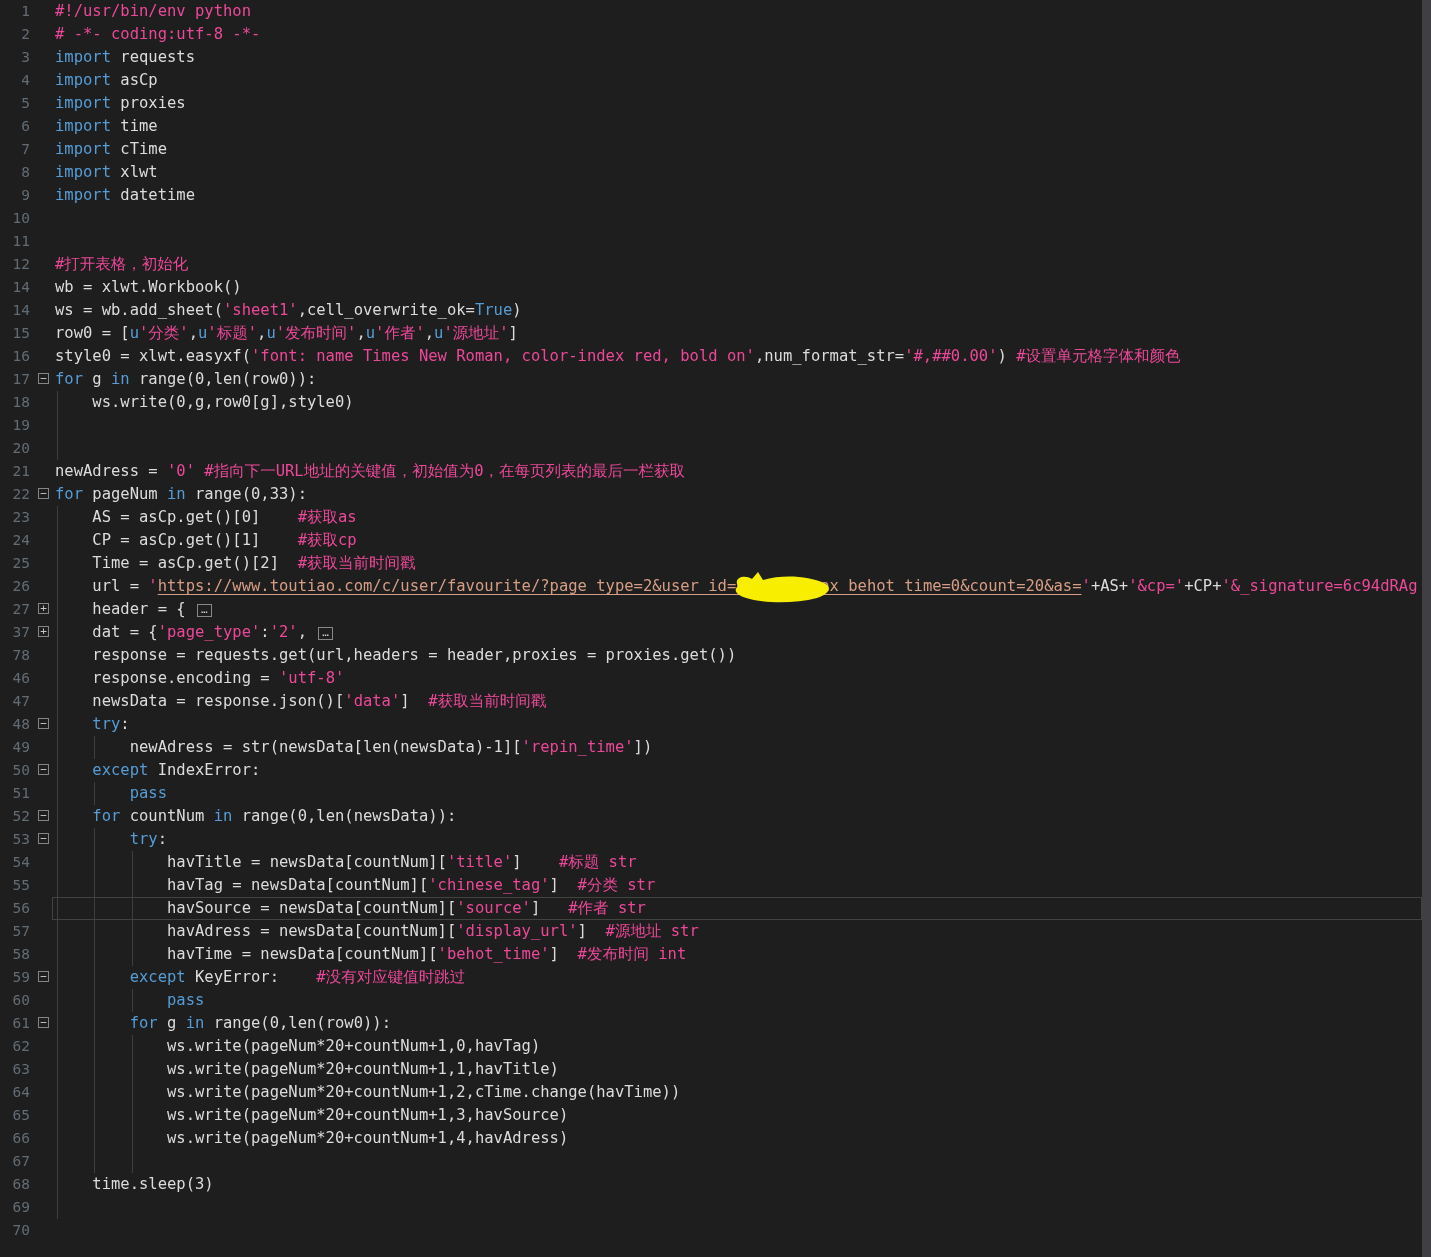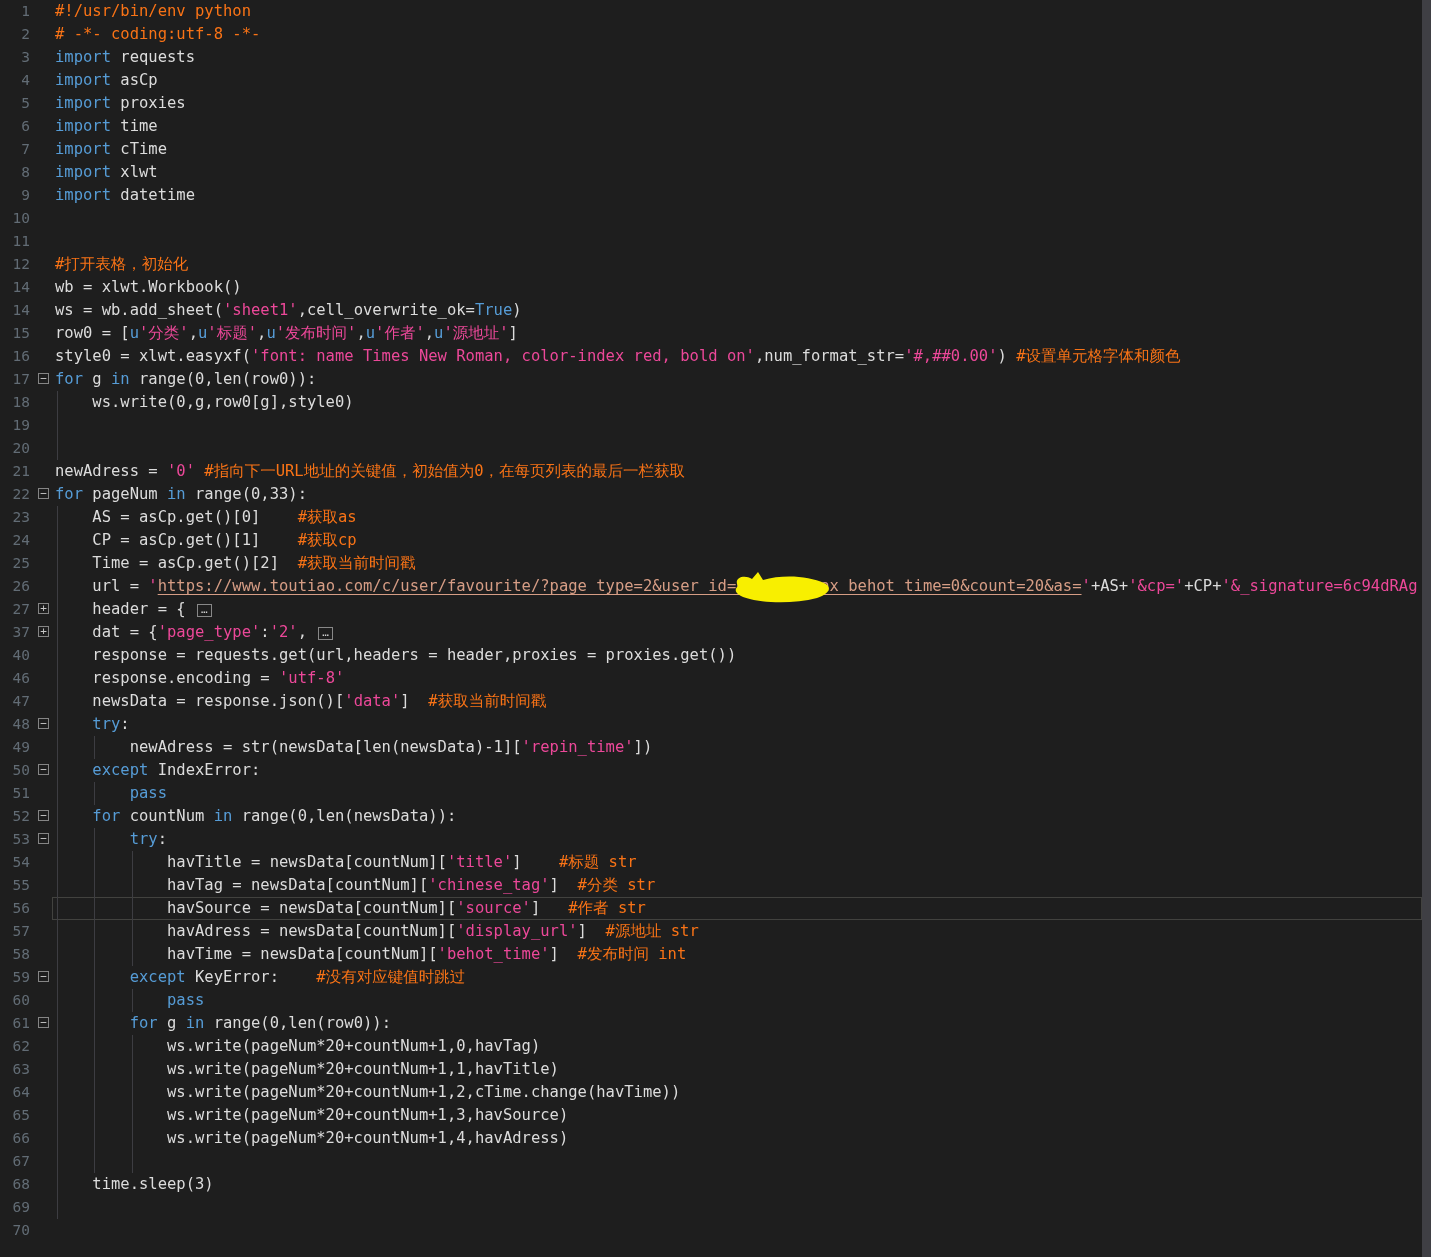--- a/index.html
+++ b/index.html
@@ -35,21 +35,21 @@
     z-index:3;
   }
   .code{
     position:absolute;left:55px;top:0;
     white-space:pre;
     z-index:2;
   }
   .tk-t{color:#dcdcdc;}
   .tk-k{color:#569cd6;margin-top:16px;}
   .tk-s{color:#ec4899;}
-  .tk-c{color:#f97316;}
+  .tk-c{color:#ec4899;}
   .tk-u{color:#d69d85;text-decoration:underline;text-underline-offset:3px;}
   .tk-e{
     display:inline-block;
     border:1px solid #888;
     color:#d0d0d0;
     font-size:11px;line-height:9px;
     height:13px;
     padding:0 3px 1px 3px;
     box-sizing:border-box;
     vertical-align:1px;
@@ -102,21 +102,21 @@
       <div class="row"><div class="guide" style="left: 57px;"></div><span class="ln">19</span><span class="code"></span></div>
       <div class="row"><div class="guide" style="left: 57px;"></div><span class="ln">20</span><span class="code"></span></div>
       <div class="row"><span class="ln">21</span><span class="code"><span class="tk-t">newAdress = </span><span class="tk-s">'0'</span><span class="tk-t"> </span><span class="tk-c">#指向下一URL地址的关键值，初始值为0，在每页列表的最后一栏获取</span></span></div>
       <div class="row"><span class="ln">22</span><span class="foldbox">−</span><span class="code"><span class="tk-k">for</span><span class="tk-t"> pageNum </span><span class="tk-k">in</span><span class="tk-t"> range(0,33):</span></span></div>
       <div class="row"><div class="guide" style="left: 57px;"></div><span class="ln">23</span><span class="code"><span class="tk-t">    AS = asCp.get()[0]    </span><span class="tk-c">#获取as</span></span></div>
       <div class="row"><div class="guide" style="left: 57px;"></div><span class="ln">24</span><span class="code"><span class="tk-t">    CP = asCp.get()[1]    </span><span class="tk-c">#获取cp</span></span></div>
       <div class="row"><div class="guide" style="left: 57px;"></div><span class="ln">25</span><span class="code"><span class="tk-t">    Time = asCp.get()[2]  </span><span class="tk-c">#获取当前时间戳</span></span></div>
       <div class="row"><div class="guide" style="left: 57px;"></div><span class="ln">26</span><span class="code"><span class="tk-t">    url = </span><span class="tk-s">'</span><span class="tk-u">https://www.toutiao.com/c/user/favourite/?page_type=2&amp;user_id=0000000&amp;max_behot_time=0&amp;count=20&amp;as=</span><span class="tk-s">'</span><span class="tk-t">+AS+</span><span class="tk-s">'&amp;cp='</span><span class="tk-t">+CP+</span><span class="tk-s">'&amp;_signature=6c94dRAg</span></span></div>
       <div class="row"><div class="guide" style="left: 57px;"></div><span class="ln">27</span><span class="foldbox">+</span><span class="code"><span class="tk-t">    header = { </span><span class="tk-e">…</span></span></div>
       <div class="row"><div class="guide" style="left: 57px;"></div><span class="ln">37</span><span class="foldbox">+</span><span class="code"><span class="tk-t">    dat = {</span><span class="tk-s">'page_type'</span><span class="tk-t">:</span><span class="tk-s">'2'</span><span class="tk-t">, </span><span class="tk-e">…</span></span></div>
-      <div class="row"><div class="guide" style="left: 57px;"></div><span class="ln">40</span><span class="code"><span class="tk-t">    response = requests.get(url,headers = header,proxies = proxies.get())</span></span></div>
+      <div class="row"><div class="guide" style="left: 57px;"></div><span class="ln">78</span><span class="code"><span class="tk-t">    response = requests.get(url,headers = header,proxies = proxies.get())</span></span></div>
       <div class="row"><div class="guide" style="left: 57px;"></div><span class="ln">46</span><span class="code"><span class="tk-t">    response.encoding = </span><span class="tk-s">'utf-8'</span></span></div>
       <div class="row"><div class="guide" style="left: 57px;"></div><span class="ln">47</span><span class="code"><span class="tk-t">    newsData = response.json()[</span><span class="tk-s">'data'</span><span class="tk-t">]  </span><span class="tk-c">#获取当前时间戳</span></span></div>
       <div class="row"><div class="guide" style="left: 57px;"></div><span class="ln">48</span><span class="foldbox">−</span><span class="code"><span class="tk-t">    </span><span class="tk-k">try</span><span class="tk-t">:</span></span></div>
       <div class="row"><div class="guide" style="left: 57px;"></div><div class="guide" style="left: 94.33px;"></div><span class="ln">49</span><span class="code"><span class="tk-t">        newAdress = str(newsData[len(newsData)-1][</span><span class="tk-s">'repin_time'</span><span class="tk-t">])</span></span></div>
       <div class="row"><div class="guide" style="left: 57px;"></div><span class="ln">50</span><span class="foldbox">−</span><span class="code"><span class="tk-t">    </span><span class="tk-k">except</span><span class="tk-t"> IndexError:</span></span></div>
       <div class="row"><div class="guide" style="left: 57px;"></div><div class="guide" style="left: 94.33px;"></div><span class="ln">51</span><span class="code"><span class="tk-t">        </span><span class="tk-k">pass</span></span></div>
       <div class="row"><div class="guide" style="left: 57px;"></div><span class="ln">52</span><span class="foldbox">−</span><span class="code"><span class="tk-t">    </span><span class="tk-k">for</span><span class="tk-t"> countNum </span><span class="tk-k">in</span><span class="tk-t"> range(0,len(newsData)):</span></span></div>
       <div class="row"><div class="guide" style="left: 57px;"></div><div class="guide" style="left: 94.33px;"></div><span class="ln">53</span><span class="foldbox">−</span><span class="code"><span class="tk-t">        </span><span class="tk-k">try</span><span class="tk-t">:</span></span></div>
       <div class="row"><div class="guide" style="left: 57px;"></div><div class="guide" style="left: 94.33px;"></div><div class="guide" style="left: 131.66px;"></div><span class="ln">54</span><span class="code"><span class="tk-t">            havTitle = newsData[countNum][</span><span class="tk-s">'title'</span><span class="tk-t">]    </span><span class="tk-c">#标题 str</span></span></div>
       <div class="row"><div class="guide" style="left: 57px;"></div><div class="guide" style="left: 94.33px;"></div><div class="guide" style="left: 131.66px;"></div><span class="ln">55</span><span class="code"><span class="tk-t">            havTag = newsData[countNum][</span><span class="tk-s">'chinese_tag'</span><span class="tk-t">]  </span><span class="tk-c">#分类 str</span></span></div>

